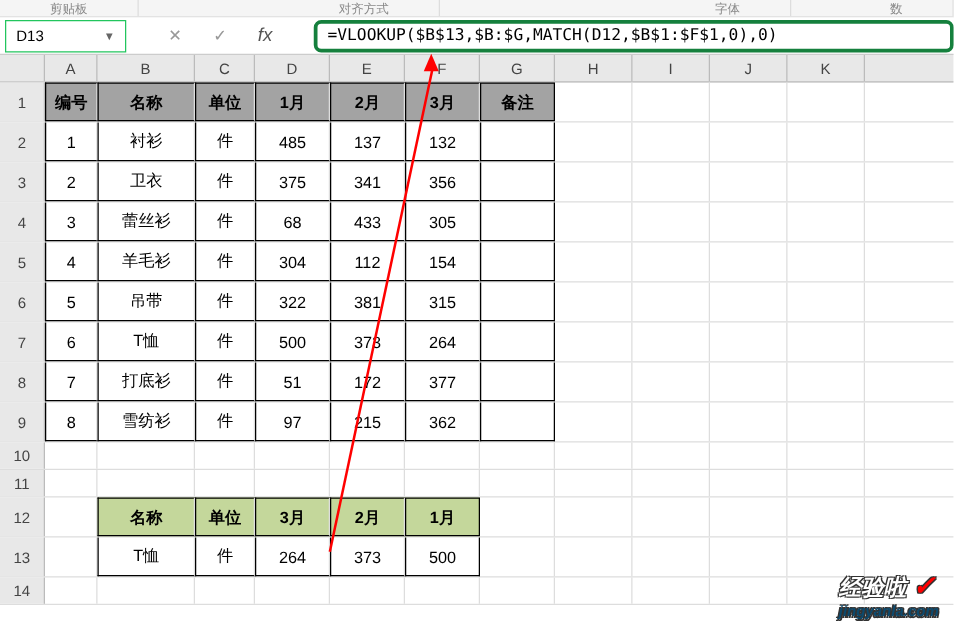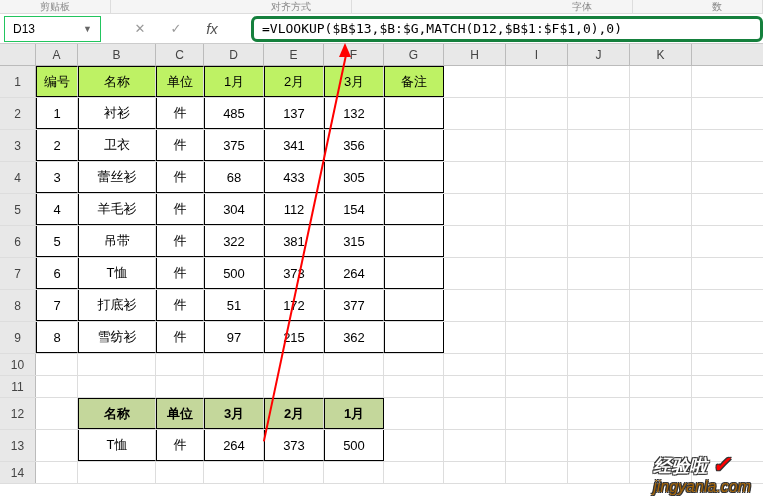--- a/index.html
+++ b/index.html
@@ -24,31 +24,31 @@
     .col-h { border-right: 1px solid #bbb; display: flex; align-items: center; justify-content: center; font-size: 12px; color: #444; }
     
     .row { display: flex; border-bottom: 1px solid #ddd; }
     .row-h { width: 36px; background: #e8e8e8; border-right: 1px solid #bbb; display: flex; align-items: center; justify-content: center; font-size: 12px; color: #444; }
     .cell { border-right: 1px solid #ddd; display: flex; align-items: center; justify-content: center; font-size: 13px; position: relative; }
     
     .r-head { height: 32px; }
     .r-data { height: 32px; }
     .r-empty { height: 22px; }
     
-    .hdr-orange { background: #bef264; font-weight: normal; }
+    .hdr-orange { background: #a3a3a3; font-weight: bold; }
     .hdr-green { background: #c4d79b; font-weight: bold; }
     .tb-border-r { border-right: 1px solid #000 !important; }
     .tb-border-b { border-bottom: 1px solid #000 !important; }
     .tb-border-t { border-top: 1px solid #000 !important; }
     .tb-border-l { border-left: 1px solid #000 !important; }
     
     .watermark { position: absolute; right: 12px; bottom: 8px; text-align: left; margin-left: 25px; }
     .wm-top { font-size: 18px; font-weight: 900; color: #fff; text-shadow: -1px -1px 0 #333, 1px -1px 0 #333, -1px 1px 0 #333, 1px 1px 0 #333; font-style: italic; }
     .wm-check { color: #ff0000; font-size: 22px; font-weight: 900; }
-    .wm-bottom { font-size: 16px; color: #a16207; font-weight: 400; text-shadow: -1px -1px 0 #333, 1px -1px 0 #333, -1px 1px 0 #333, 1px 1px 0 #333; font-style: italic; }
+    .wm-bottom { font-size: 12px; color: #0c4a6e; font-weight: 700; text-shadow: -1px -1px 0 #333, 1px -1px 0 #333, -1px 1px 0 #333, 1px 1px 0 #333; font-style: italic; }
     
     .arrow-line { position: absolute; width: 2px; background: #ff0000; transform-origin: top; z-index: 100; }
     .arrow-head { position: absolute; width: 0; height: 0; border-left: 6px solid transparent; border-right: 6px solid transparent; border-bottom: 14px solid #ff0000; z-index: 101; }
     
     .col-A { width: 42px; } .col-B { width: 78px; } .col-C { width: 48px; }
     .col-D { width: 60px; } .col-E { width: 60px; } .col-F { width: 60px; }
     .col-G { width: 60px; } .col-H { width: 62px; } .col-I { width: 62px; }
     .col-J { width: 62px; } .col-K { width: 62px; }
   </style>
 </head>

